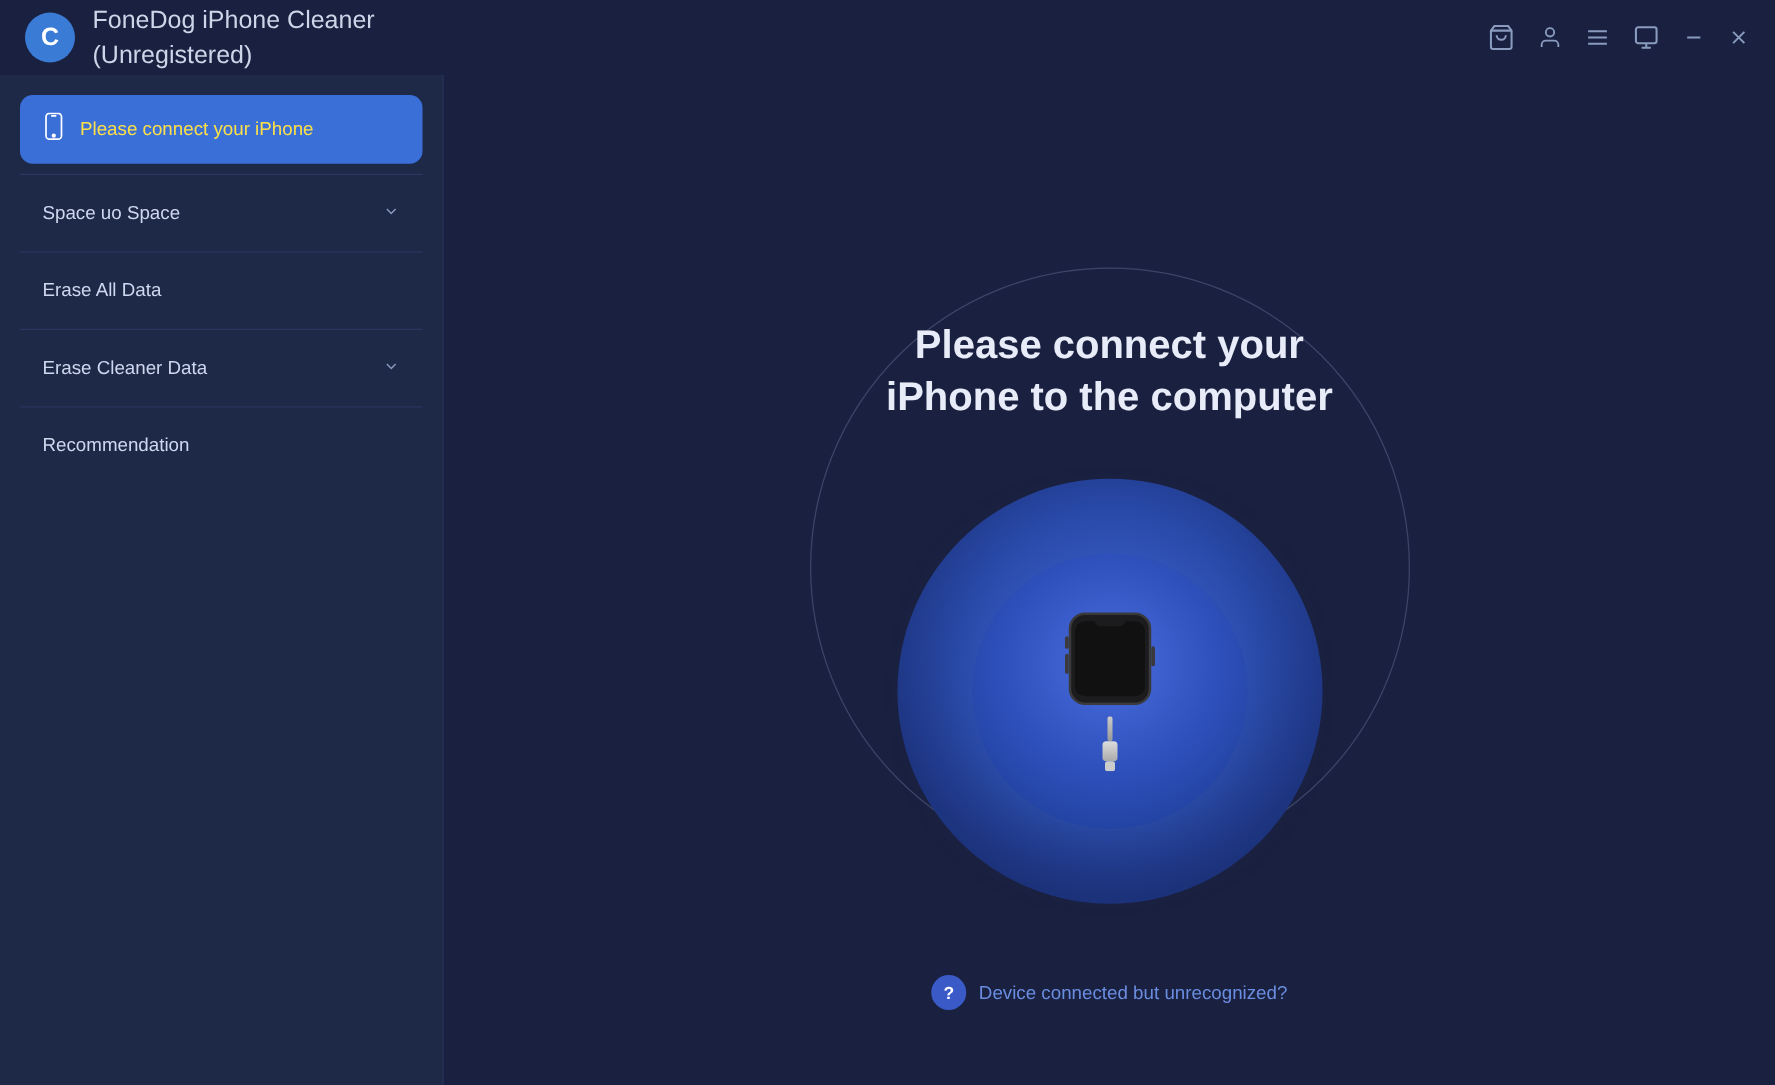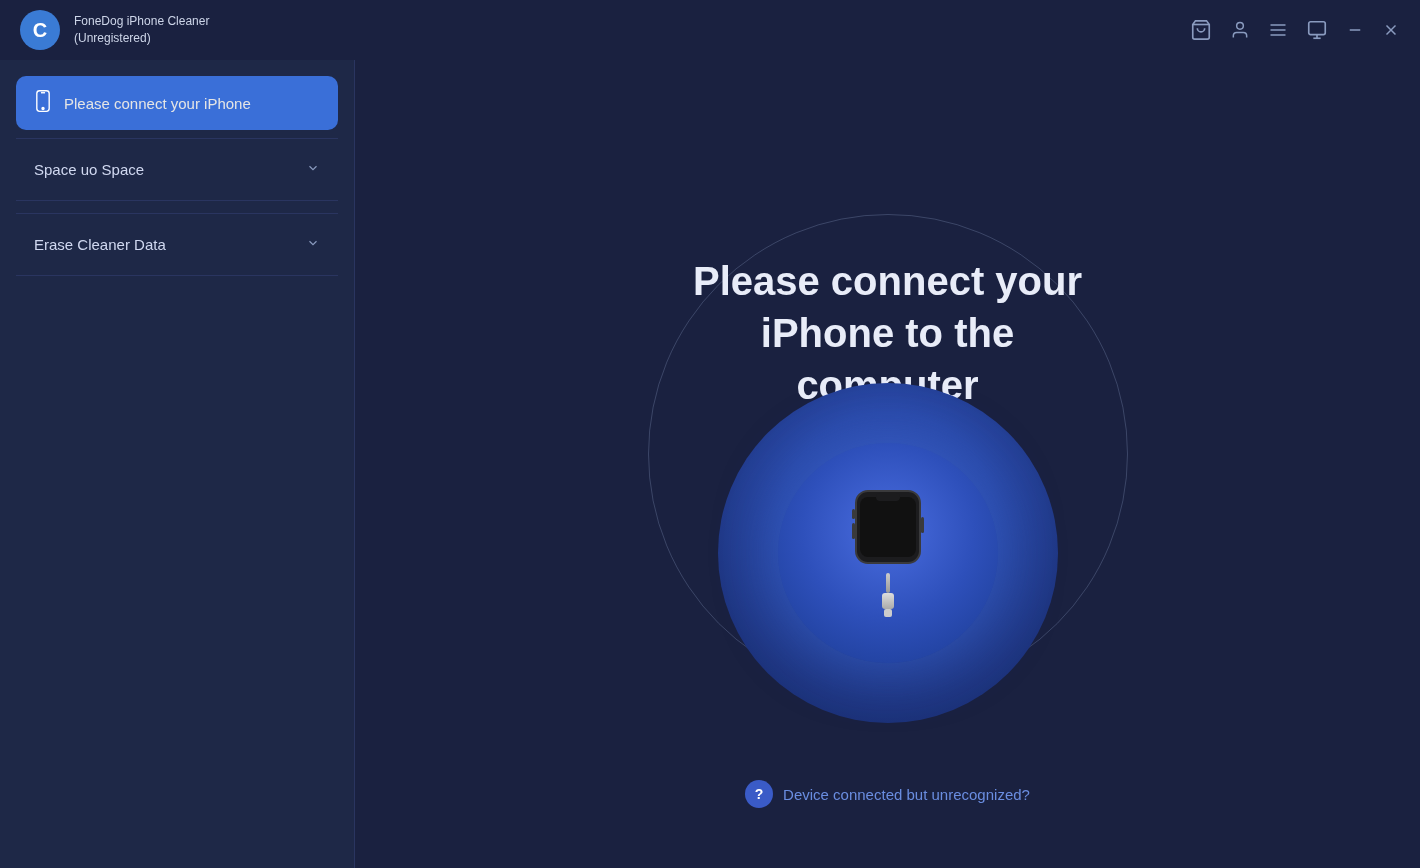--- a/index.html
+++ b/index.html
@@ -36,21 +36,21 @@
       border-radius: 50%;
       display: flex;
       align-items: center;
       justify-content: center;
       font-size: 20px;
       font-weight: bold;
       color: #fff;
       flex-shrink: 0;
     }
     .app-title {
-      font-size: 12px;
+      font-size: 20px;
       color: #cdd5e8;
       line-height: 1.4;
     }
     .titlebar-controls {
       display: flex;
       align-items: center;
       gap: 18px;
     }
     .titlebar-icon {
       color: #8a9bbf;
@@ -95,21 +95,21 @@
     .sidebar-item-left {
       display: flex;
       align-items: center;
       gap: 12px;
     }
     .sidebar-item-label {
       font-size: 15px;
       color: #d0d8f0;
     }
     .sidebar-item.active .sidebar-item-label {
-      color: #e5e5e5;
+      color: #fde047;
     }
     .sidebar-item-icon {
       font-size: 16px;
       color: #d0d8f0;
     }
     .sidebar-item.active .sidebar-item-icon {
       color: #fff;
     }
     .chevron-icon {
       color: #8a9bbf;
@@ -177,21 +177,21 @@
       align-items: center;
       justify-content: center;
       box-shadow: 0 0 60px rgba(58, 100, 200, 0.5);
     }
 
     
     .connect-title {
       position: absolute;
       top: 40px;
       text-align: center;
-      font-size: 40px;
+      font-size: 32px;
       font-weight: 600;
       color: #e8ecf8;
       line-height: 1.3;
       width: 440px;
     }
 
     
     .device-illustration {
       display: flex;
       flex-direction: column;
@@ -307,36 +307,46 @@
       </div>
       <span class="chevron-icon">
         <svg width="14" height="14" viewBox="0 0 24 24" fill="none" stroke="#8a9bbf" stroke-width="2">
           <polyline points="6 9 12 15 18 9"></polyline>
         </svg>
       </span>
     </div>
 
     <div class="sidebar-divider"></div>
 
+    <div class="sidebar-item">
+      <div class="sidebar-item-left">
+        <span class="sidebar-item-label">Erase All Data</span>
+      </div>
+    </div>
 
     <div class="sidebar-divider"></div>
 
     <div class="sidebar-item">
       <div class="sidebar-item-left">
         <span class="sidebar-item-label">Erase Cleaner Data</span>
       </div>
       <span class="chevron-icon">
         <svg width="14" height="14" viewBox="0 0 24 24" fill="none" stroke="#8a9bbf" stroke-width="2">
           <polyline points="6 9 12 15 18 9"></polyline>
         </svg>
       </span>
     </div>
 
     <div class="sidebar-divider"></div>
 
+    <div class="sidebar-item">
+      <div class="sidebar-item-left">
+        <span class="sidebar-item-label">Recommendation</span>
+      </div>
+    </div>
 
   </div>
 
   <div class="content">
 
     <div class="connect-container">
 
       <div class="outer-ring">
 
         <div class="connect-title">

